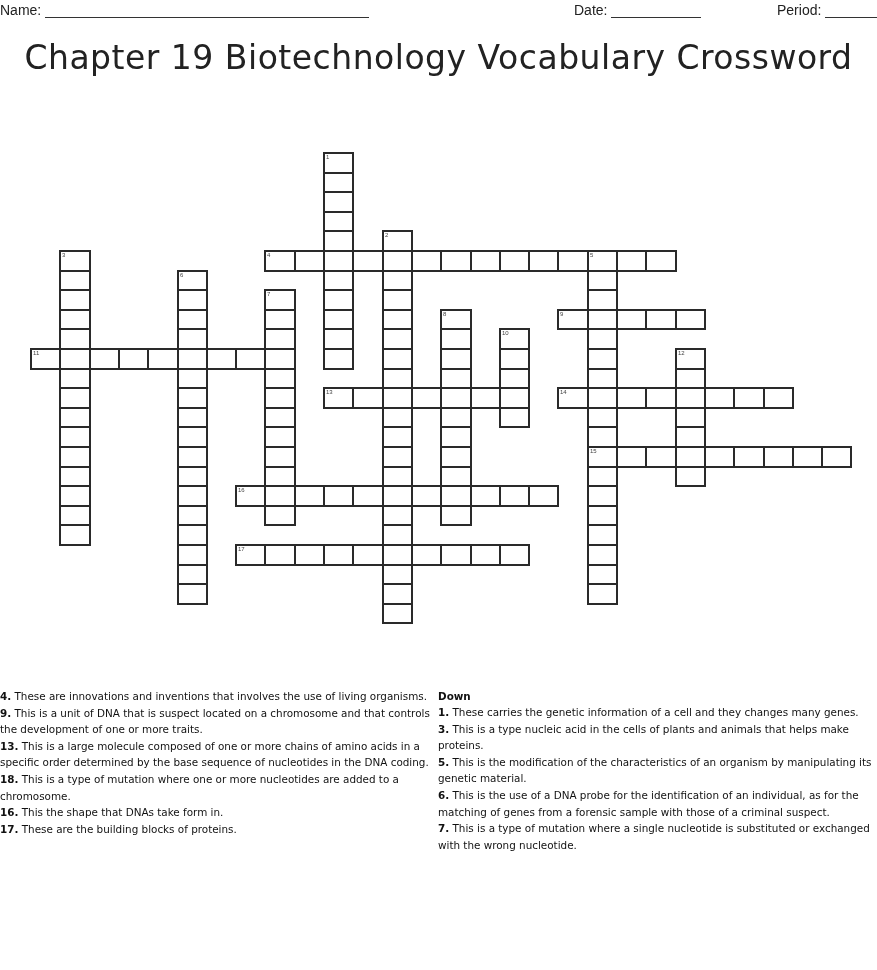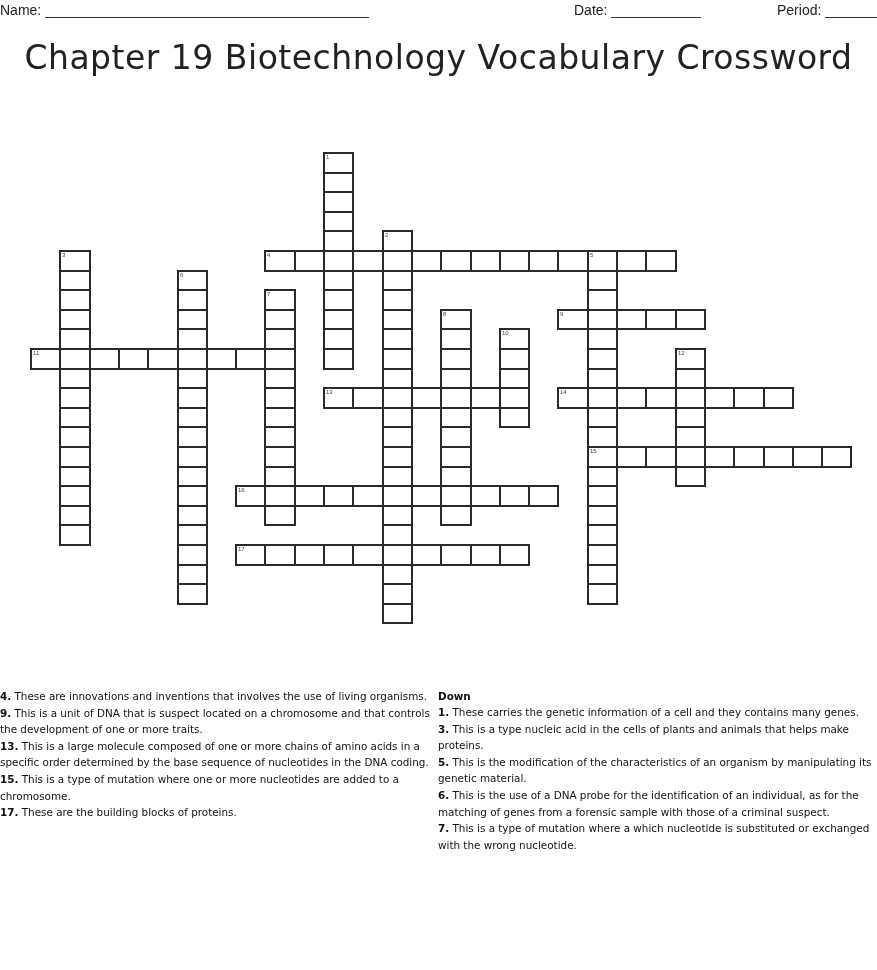--- a/index.html
+++ b/index.html
@@ -241,27 +241,28 @@
     <div class="cell" style="left: 440px; top: 544px; width: 32px; height: 22px;"></div>
     <div class="cell" style="left: 470px; top: 544px; width: 31px; height: 22px;"></div>
     <div class="cell" style="left: 499px; top: 544px; width: 31px; height: 22px;"></div>
   </div>
 
 <div class="clues" id="clues-across">
   <div id="across-list">
       <div class="clue"><b>4.</b><span> These are innovations and inventions that involves the use of living organisms.</span></div>
       <div class="clue"><b>9.</b><span> This is a unit of DNA that is suspect located on a chromosome and that controls the development of one or more traits.</span></div>
       <div class="clue"><b>13.</b><span> This is a large molecule composed of one or more chains of amino acids in a specific order determined by the base sequence of nucleotides in the DNA coding.</span></div>
-      <div class="clue"><b>15.</b><span> This is a type of mutation where one or more nucleotides are added to a chromosome.</span></div>
+      <div class="clue"><b>18.</b><span> This is a type of mutation where one or more nucleotides are added to a chromosome.</span></div>
+      <div class="clue"><b>16.</b><span> This the shape that DNAs take form in.</span></div>
       <div class="clue"><b>17.</b><span> These are the building blocks of proteins.</span></div>
     </div>
 </div>
 
 <div class="clues" id="clues-down">
   <h4>Down</h4>
   <div id="down-list">
-      <div class="clue"><b>1.</b><span> These carries the genetic information of a cell and they contains many genes.</span></div>
+      <div class="clue"><b>1.</b><span> These carries the genetic information of a cell and they changes many genes.</span></div>
       <div class="clue"><b>3.</b><span> This is a type nucleic acid in the cells of plants and animals that helps make proteins.</span></div>
       <div class="clue"><b>5.</b><span> This is the modification of the characteristics of an organism by manipulating its genetic material.</span></div>
       <div class="clue"><b>6.</b><span> This is the use of a DNA probe for the identification of an individual, as for the matching of genes from a forensic sample with those of a criminal suspect.</span></div>
-      <div class="clue"><b>7.</b><span> This is a type of mutation where a which nucleotide is substituted or exchanged with the wrong nucleotide.</span></div>
+      <div class="clue"><b>7.</b><span> This is a type of mutation where a single nucleotide is substituted or exchanged with the wrong nucleotide.</span></div>
     </div>
 </div>
 
 </body></html>

